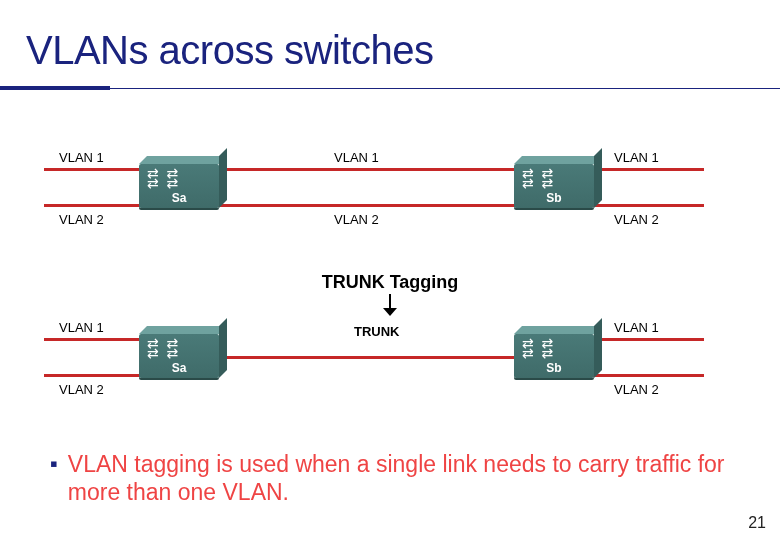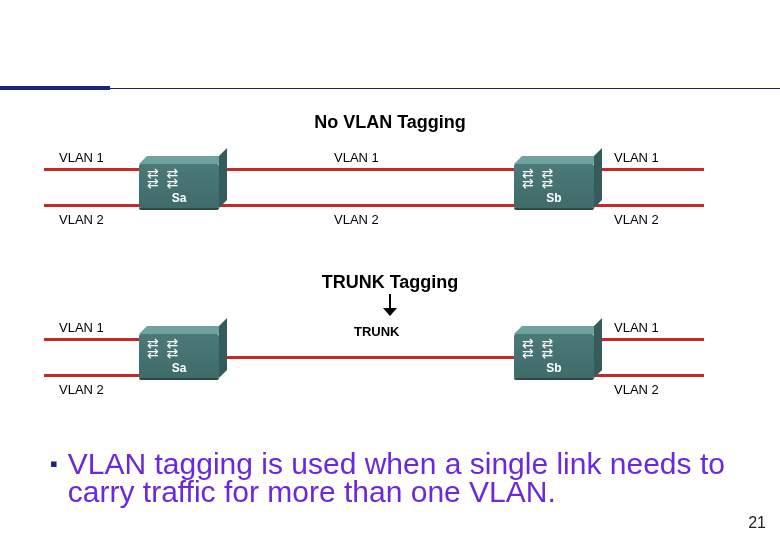--- a/index.html
+++ b/index.html
@@ -63,35 +63,35 @@
   .d2 .sw-b { left: 470px; top: 14px; }
 
   
   .down-arrow { position:absolute; left: 383px; top: 294px; width: 14px; height: 22px; }
   .down-arrow .shaft { position:absolute; left:6px; top:0; width:2px; height:16px; background:#000; }
   .down-arrow .head  { position:absolute; left:0; top:14px; width:0; height:0; border-left:7px solid transparent; border-right:7px solid transparent; border-top:8px solid #000; }
 
   
   .bullet-row { position:absolute; left: 50px; top: 450px; right: 40px; display:flex; }
   .bullet-marker { color: #1a237e; font-size: 22px; margin-right: 10px; line-height: 28px; }
-  .bullet-text { font-size: 30px; color:#6d28d9; line-height: 28px; }
+  .bullet-text { font-size: 23px; color:#ef4444; line-height: 28px; }
 
   .pagenum { position:absolute; right: 14px; bottom: 8px; font-size: 16px; color:#222; }
 </style>
 </head>
 <body>
 
 <div class="slide">
 
+  <div class="title">VLANs across switches</div>
   <div class="title-underline">
     <div class="short"></div>
       <div class="long"></div>
   </div>
 
-  <div class="subtitle sub1">No VLAN Tagging</div>
 
   <div class="diagram d1">
     <div class="line line-top-a"></div>
     <div class="line line-bot-a"></div>
 
     <div class="vlan-label l-v1-a">VLAN 1</div>
     <div class="vlan-label l-v2-a">VLAN 2</div>
     <div class="vlan-label l-v1-b">VLAN 1</div>
     <div class="vlan-label l-v2-b">VLAN 2</div>
     <div class="vlan-label l-v1-c">VLAN 1</div>

